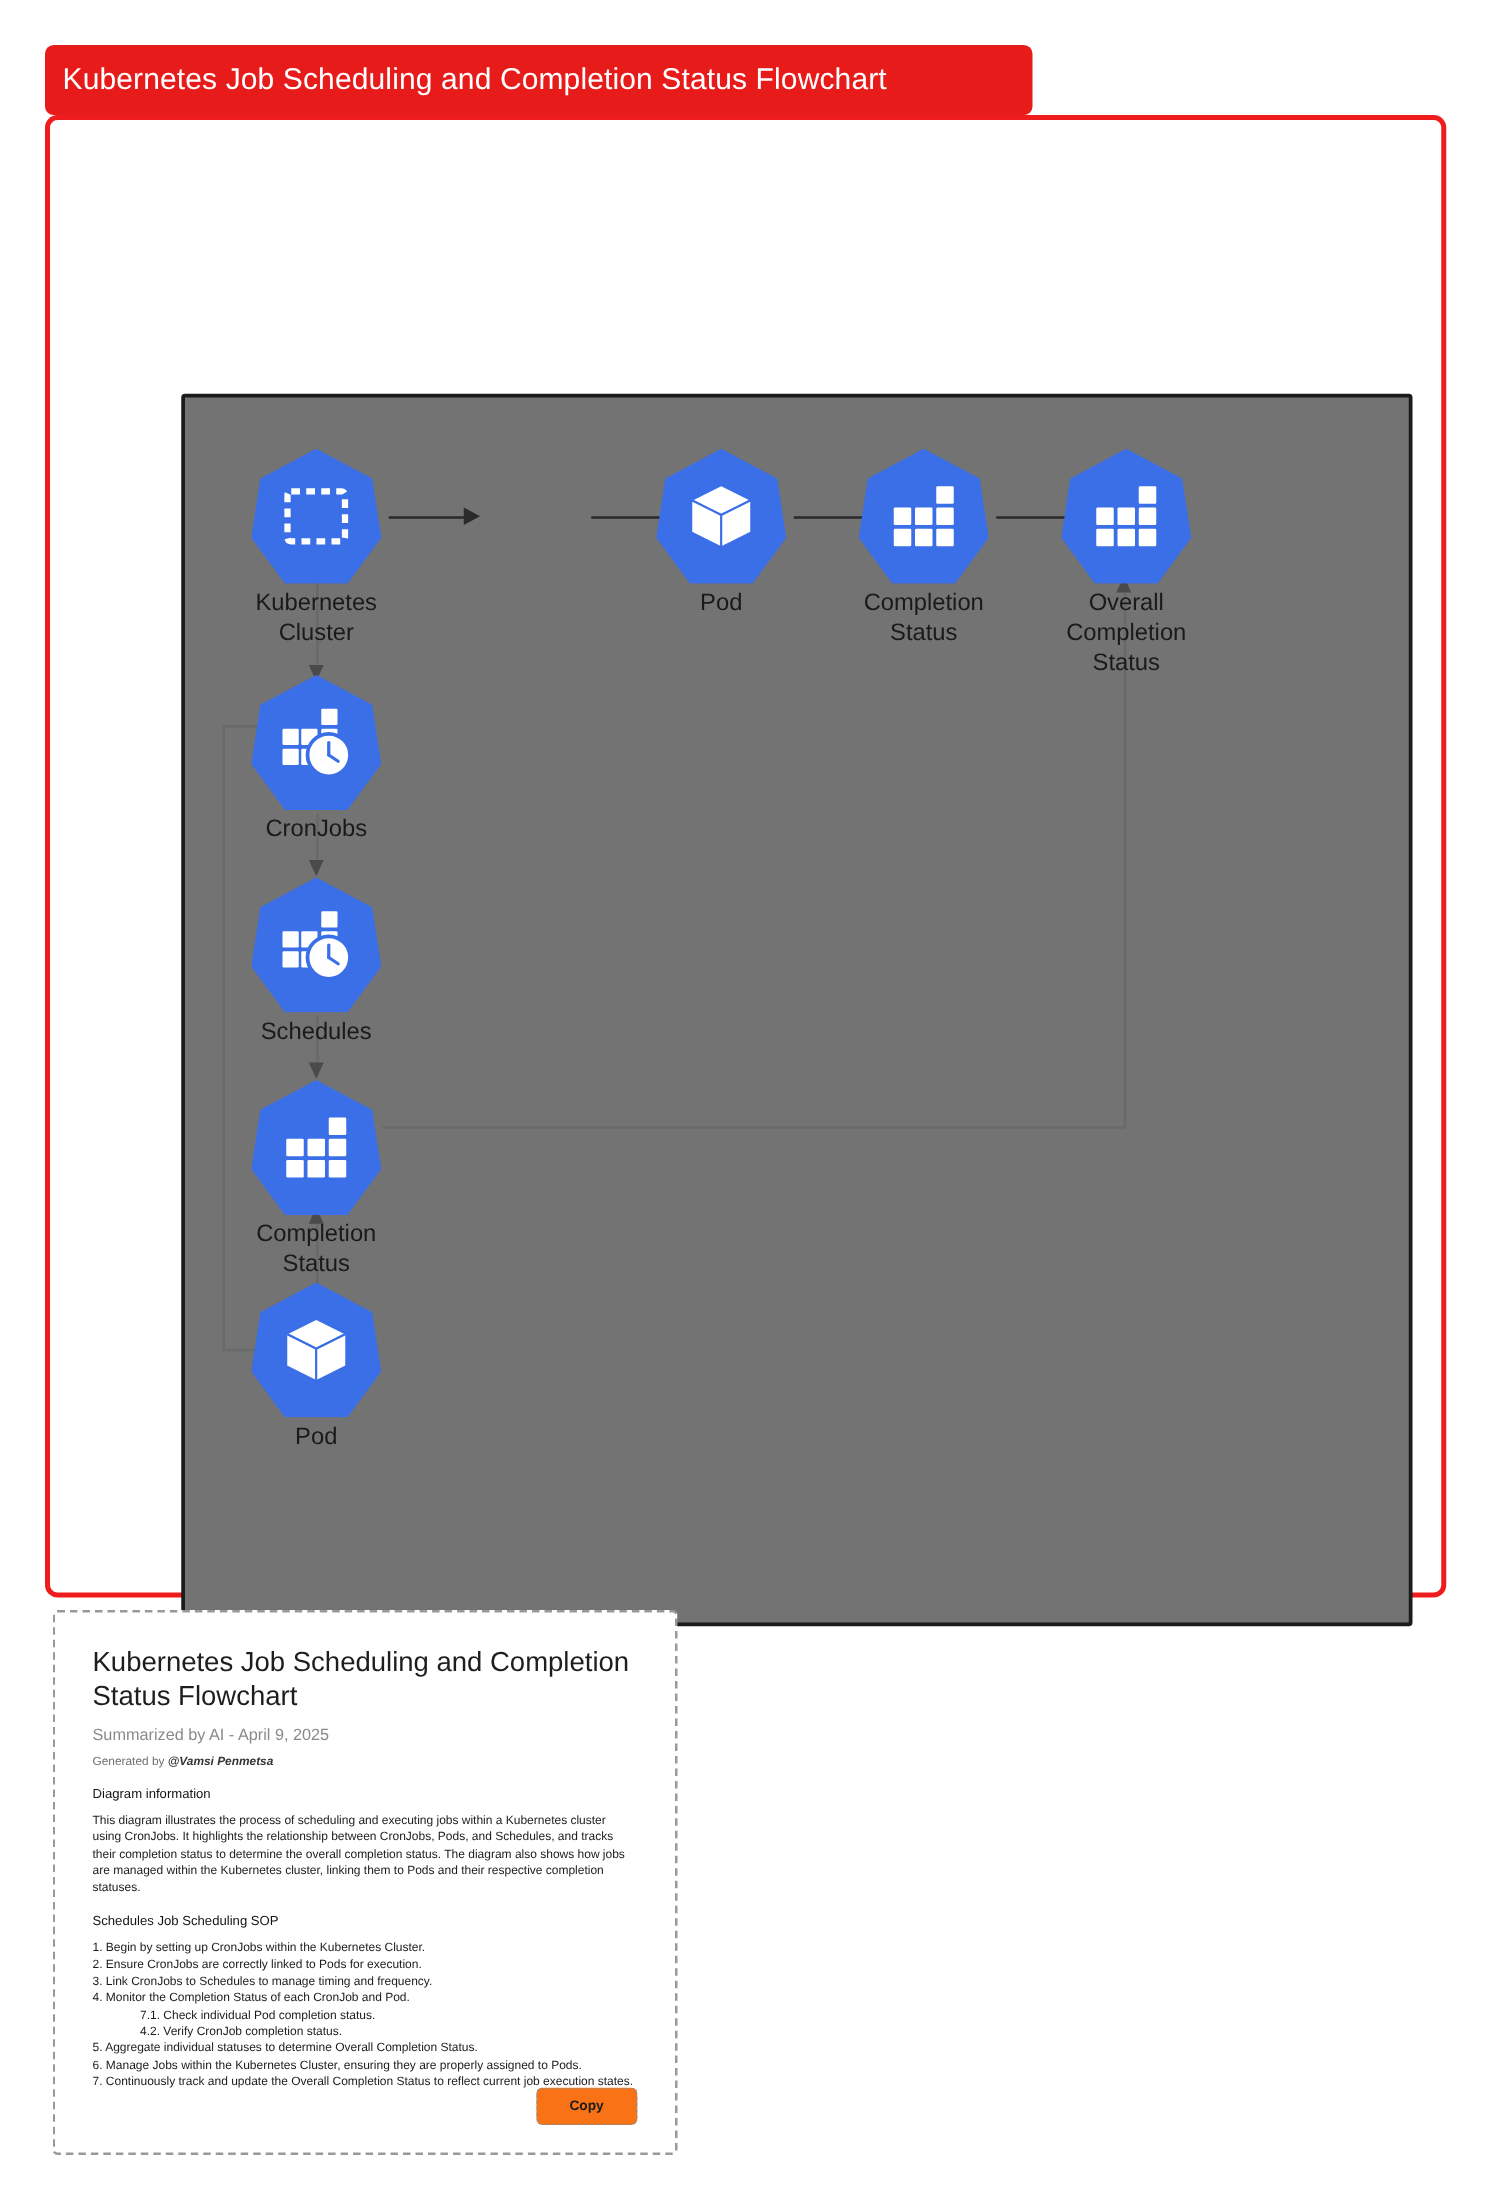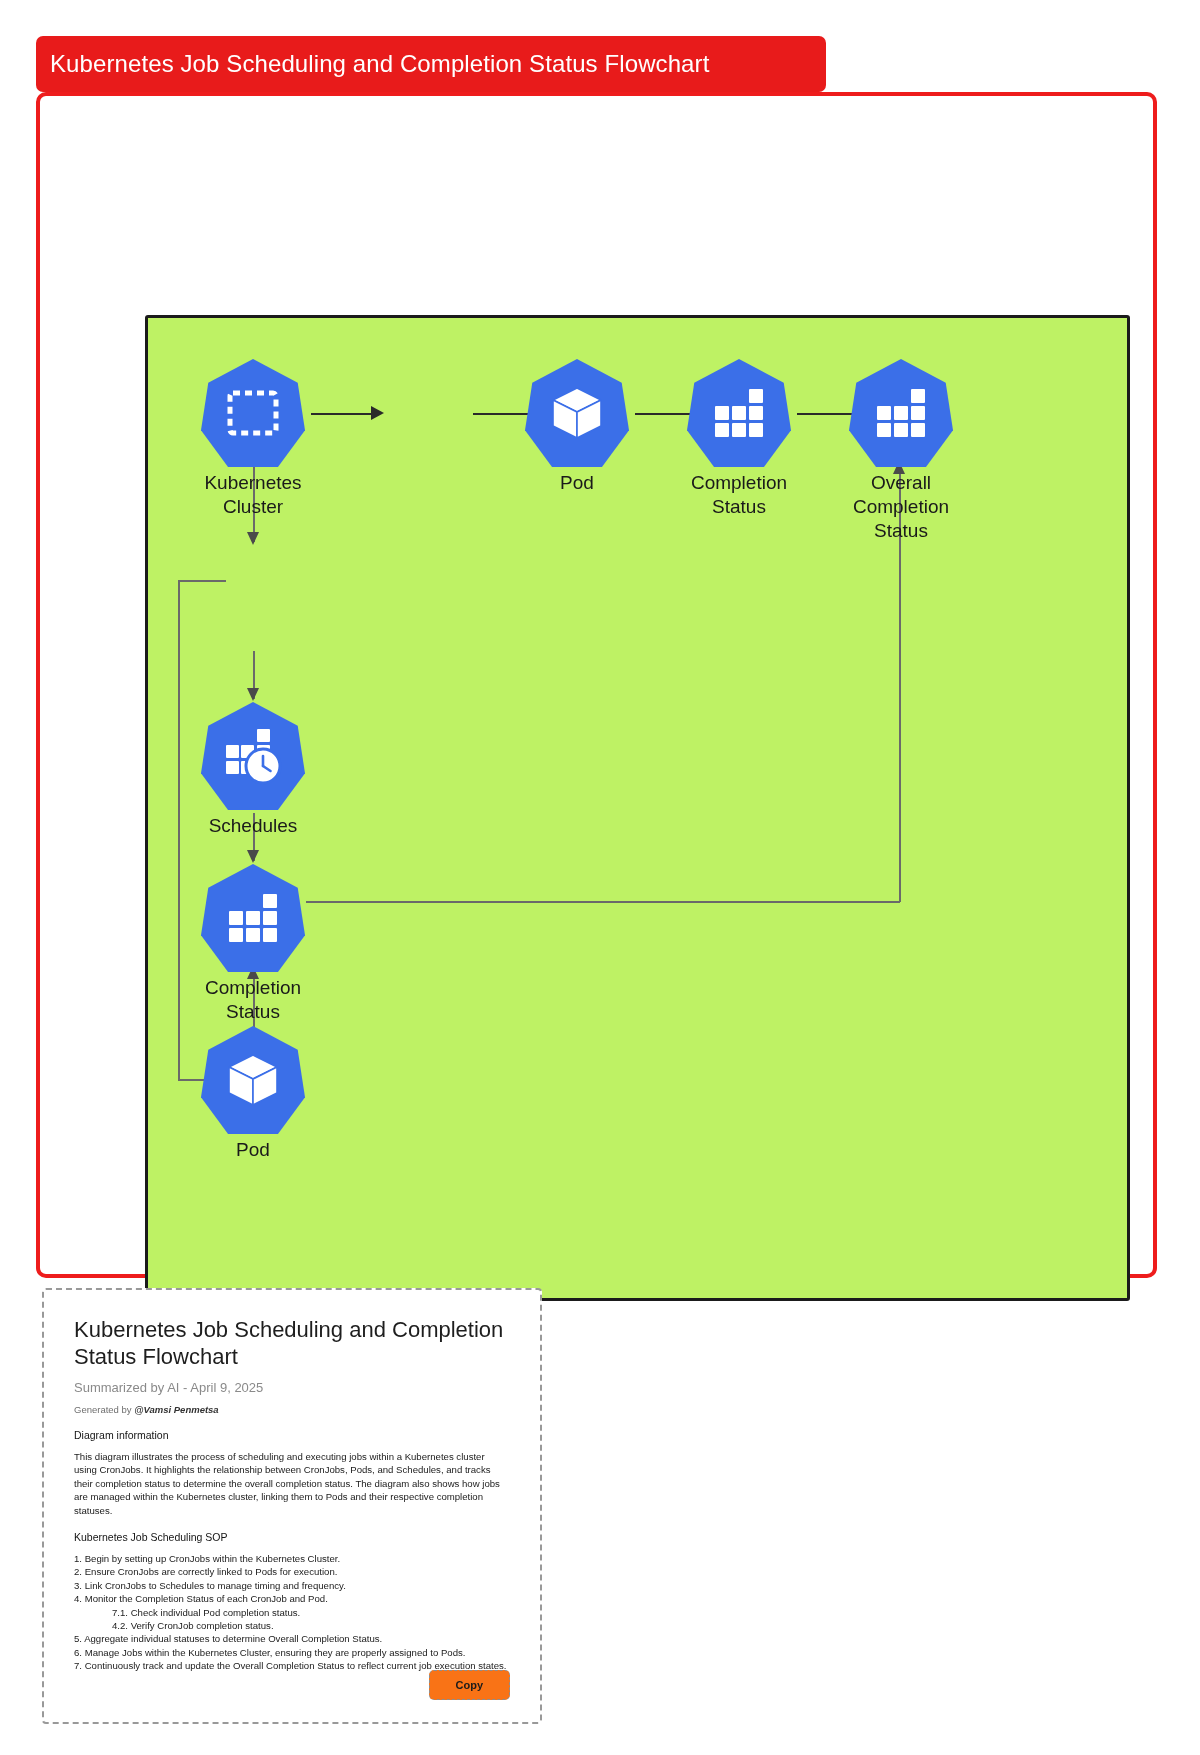--- a/index.html
+++ b/index.html
@@ -50,21 +50,21 @@
   }
 
   
   .diagram-inner {
     position: absolute;
     left: 105px;
     top: 219px;
     width: 985px;
     height: 986px;
     border: 3px solid #1b1b1b;
-    background: #bef264;
+    background: #737373;
     border-radius: 3px;
   }
 
   
   .node {
     position: absolute;
     width: 104px;
     text-align: center;
   }
   .node-shape {
@@ -303,22 +303,21 @@
                 <rect x="36" y="36" width="14" height="14" rx="1"></rect>
               </g>
             </svg>
           </div>
         </div>
         <div class="node-label">Overall
 Completion
 Status</div>
       </div>
 
-
-      <div class="node" style="left:53px; top:384px;">
+      <div class="node" style="left:53px; top:222px;">
         <div class="node-shape">
           <div class="hepta"></div>
           <div class="icon-wrap">
             <svg width="56" height="56" viewBox="0 0 56 56">
               <g fill="#ffffff">
                 <rect x="32" y="1" width="13" height="13" rx="1"></rect>
                 <rect x="1" y="17" width="13" height="13" rx="1"></rect>
                 <rect x="16" y="17" width="13" height="13" rx="1"></rect>
                 <rect x="32" y="17" width="13" height="13" rx="1"></rect>
                 <rect x="1" y="33" width="13" height="13" rx="1"></rect>
@@ -326,20 +325,45 @@
                 <rect x="32" y="33" width="13" height="13" rx="1"></rect>
               </g>
               <circle cx="38" cy="38" r="17" fill="#ffffff" stroke="#3B6FE8" stroke-width="3"></circle>
               <g stroke="#3B6FE8" stroke-width="2.6" stroke-linecap="round" fill="none">
                 <line x1="38" y1="38" x2="38" y2="28"></line>
                 <line x1="38" y1="38" x2="45.5" y2="43"></line>
               </g>
             </svg>
           </div>
         </div>
+        <div class="node-label">CronJobs</div>
+      </div>
+
+      <div class="node" style="left:53px; top:384px;">
+        <div class="node-shape">
+          <div class="hepta"></div>
+          <div class="icon-wrap">
+            <svg width="56" height="56" viewBox="0 0 56 56">
+              <g fill="#ffffff">
+                <rect x="32" y="1" width="13" height="13" rx="1"></rect>
+                <rect x="1" y="17" width="13" height="13" rx="1"></rect>
+                <rect x="16" y="17" width="13" height="13" rx="1"></rect>
+                <rect x="32" y="17" width="13" height="13" rx="1"></rect>
+                <rect x="1" y="33" width="13" height="13" rx="1"></rect>
+                <rect x="16" y="33" width="13" height="13" rx="1"></rect>
+                <rect x="32" y="33" width="13" height="13" rx="1"></rect>
+              </g>
+              <circle cx="38" cy="38" r="17" fill="#ffffff" stroke="#3B6FE8" stroke-width="3"></circle>
+              <g stroke="#3B6FE8" stroke-width="2.6" stroke-linecap="round" fill="none">
+                <line x1="38" y1="38" x2="38" y2="28"></line>
+                <line x1="38" y1="38" x2="45.5" y2="43"></line>
+              </g>
+            </svg>
+          </div>
+        </div>
         <div class="node-label">Schedules</div>
       </div>
 
       <div class="node" style="left:53px; top:546px;">
         <div class="node-shape">
           <div class="hepta"></div>
           <div class="icon-wrap">
             <svg width="52" height="52" viewBox="0 0 52 52">
               <g fill="#ffffff">
                 <rect x="36" y="2" width="14" height="14" rx="1"></rect>
@@ -377,21 +401,21 @@
   </div>
 
   <div class="summary-card">
     <h1 class="sum-title">Kubernetes Job Scheduling and Completion Status Flowchart</h1>
     <div class="sum-sub">Summarized by AI - April 9, 2025</div>
     <div class="sum-gen"><span>Generated by </span><b>@Vamsi Penmetsa</b></div>
 
     <div class="sec-head">Diagram information</div>
     <p class="sec-para">This diagram illustrates the process of scheduling and executing jobs within a Kubernetes cluster using CronJobs. It highlights the relationship between CronJobs, Pods, and Schedules, and tracks their completion status to determine the overall completion status. The diagram also shows how jobs are managed within the Kubernetes cluster, linking them to Pods and their respective completion statuses.</p>
 
-    <div class="sec-head">Kubernetes Job Scheduling SOP</div>
+    <div class="sec-head">Schedules Job Scheduling SOP</div>
     <div class="sop-list">
       <div class="sop-line">1. Begin by setting up CronJobs within the Kubernetes Cluster.</div>
       <div class="sop-line">2. Ensure CronJobs are correctly linked to Pods for execution.</div>
       <div class="sop-line">3. Link CronJobs to Schedules to manage timing and frequency.</div>
       <div class="sop-line">4. Monitor the Completion Status of each CronJob and Pod.</div>
       <div class="sop-line indent">7.1. Check individual Pod completion status.</div>
       <div class="sop-line indent">4.2. Verify CronJob completion status.</div>
       <div class="sop-line">5. Aggregate individual statuses to determine Overall Completion Status.</div>
       <div class="sop-line">6. Manage Jobs within the Kubernetes Cluster, ensuring they are properly assigned to Pods.</div>
       <div class="sop-line">7. Continuously track and update the Overall Completion Status to reflect current job execution states.</div>

